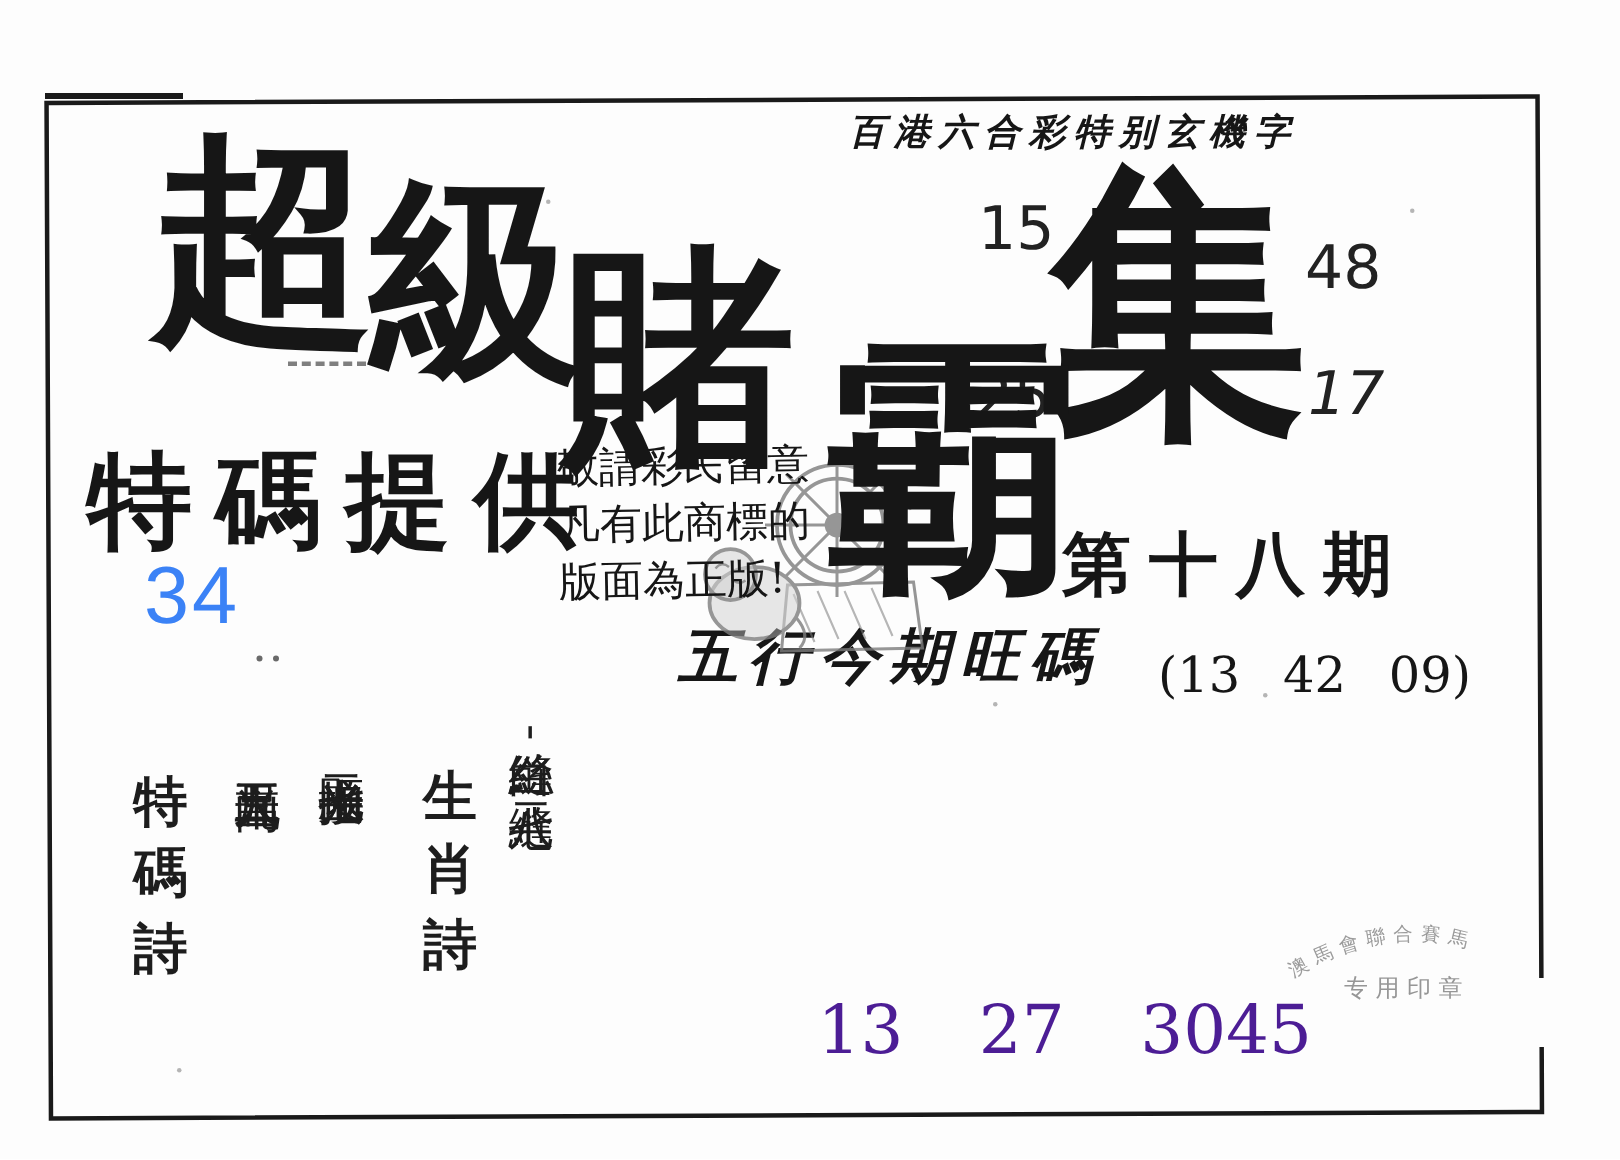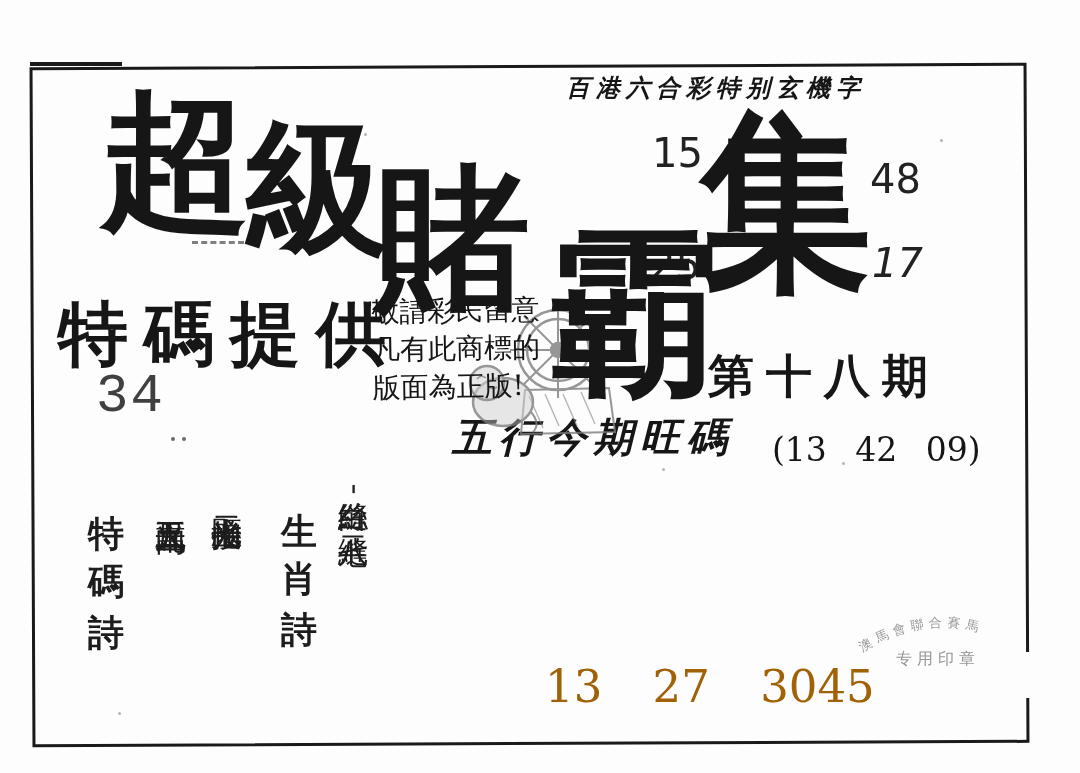--- a/index.html
+++ b/index.html
@@ -41,30 +41,30 @@
     transform:scaleX(.88);transform-origin:left top;
   }
   .corner-num{position:absolute;font-family:"DejaVu Sans", sans-serif;font-size:40px;color:#222;text-align:right;}
   .n-tl{left:652px;top:130px;}
   .n-tr{left:870px;top:121px;margin-top:35px;}
   .n-bl{left:650px;top:242px;}
   .n-br{left:872px;top:240px;font-style:italic;}
   .issue{position:absolute;left:708px;top:346px;font-size:46px;font-weight:700;
     letter-spacing:12px;white-space:nowrap;}
   
-  .left-number{position:absolute;left:96px;top:366px;font-family:Liberation Mono, monospace;
-    font-size:54px;letter-spacing:2px;color:#404040;}
+  .left-number{position:absolute;left:96px;top:366px;font-family:Liberation Sans, sans-serif;
+    font-size:54px;letter-spacing:2px;color:#3b82f6;}
   .wuxing-label{position:absolute;left:452px;top:410px;font-size:40px;font-weight:700;
     font-style:italic;letter-spacing:7px;white-space:nowrap;}
   .wuxing-numbers{position:absolute;left:772px;top:430px;font-size:33px;
     word-spacing:18px;white-space:pre;}
   .double-code{position:absolute;left:680px;top:534px;font-size:27px;font-weight:600;
     letter-spacing:15px;white-space:nowrap;}
   .bottom-numbers{position:absolute;left:545px;top:660px;font-size:45px;
-    word-spacing:36px;white-space:pre;color:#a16207;}
+    word-spacing:36px;white-space:pre;color:#4c1d95;}
   
   .vcol{position:absolute;writing-mode:vertical-rl;text-orientation:upright;
     white-space:nowrap;color:#1d1d1d;}
   .vcol-label{font-size:36px;font-weight:700;letter-spacing:49px;}
   .vcol-poem{font-size:31px;font-weight:500;letter-spacing:0;}
   .col-special-label{left:82px;top:486px;}
   .col-special-l2{left:150px;top:498px;}
   .col-special-l1{left:206px;top:494px;}
   .col-zodiac-label{left:275px;top:483px;}
   .col-zodiac-line{left:332px;top:479px;font-size:30px;}

